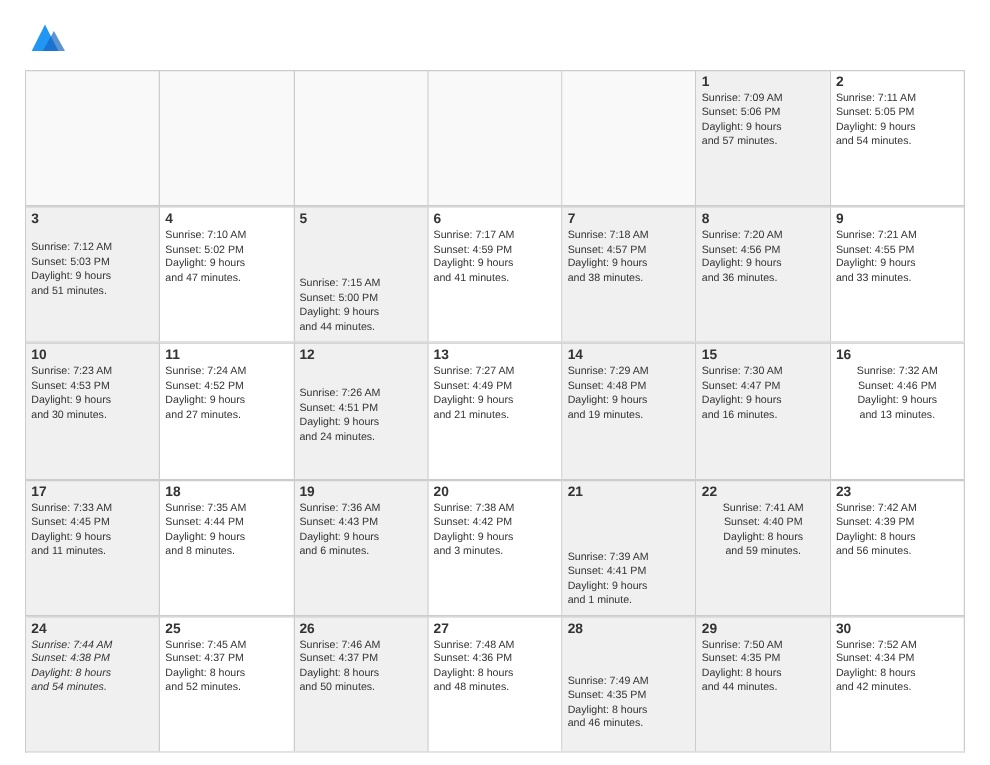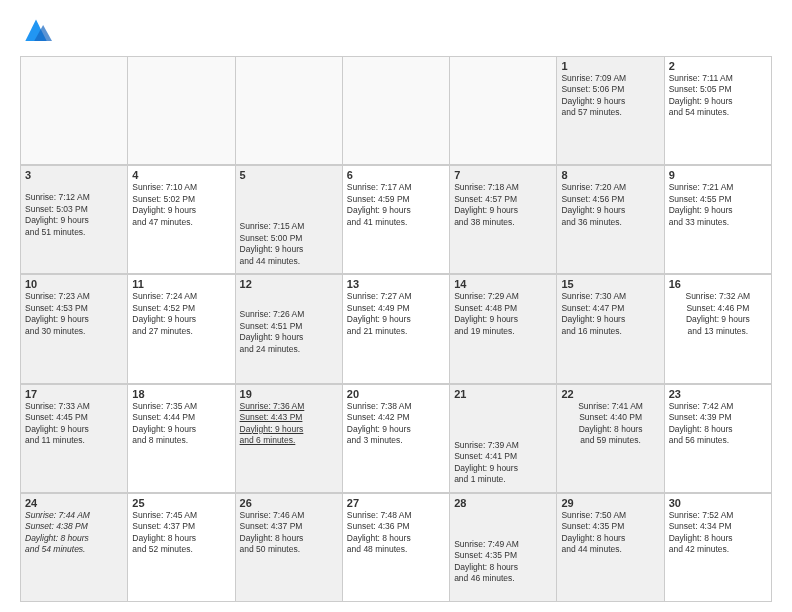--- a/index.html
+++ b/index.html
@@ -271,21 +271,21 @@
           </div>
           <div class="cal-cell">
             <div class="day-num">18</div>
             <div class="day-info" style="white-space: pre-line;">Sunrise: 7:35 AM
 Sunset: 4:44 PM
 Daylight: 9 hours
 and 8 minutes.</div>
           </div>
           <div class="cal-cell shaded">
             <div class="day-num">19</div>
-            <div class="day-info" style="white-space: pre-line; text-decoration: underline;">Sunrise: 7:36 AM
+            <div class="day-info" style="white-space: pre-line;">Sunrise: 7:36 AM
 Sunset: 4:43 PM
 Daylight: 9 hours
 and 6 minutes.</div>
           </div>
           <div class="cal-cell">
             <div class="day-num">20</div>
             <div class="day-info" style="white-space: pre-line;">Sunrise: 7:38 AM
 Sunset: 4:42 PM
 Daylight: 9 hours
 and 3 minutes.</div>

